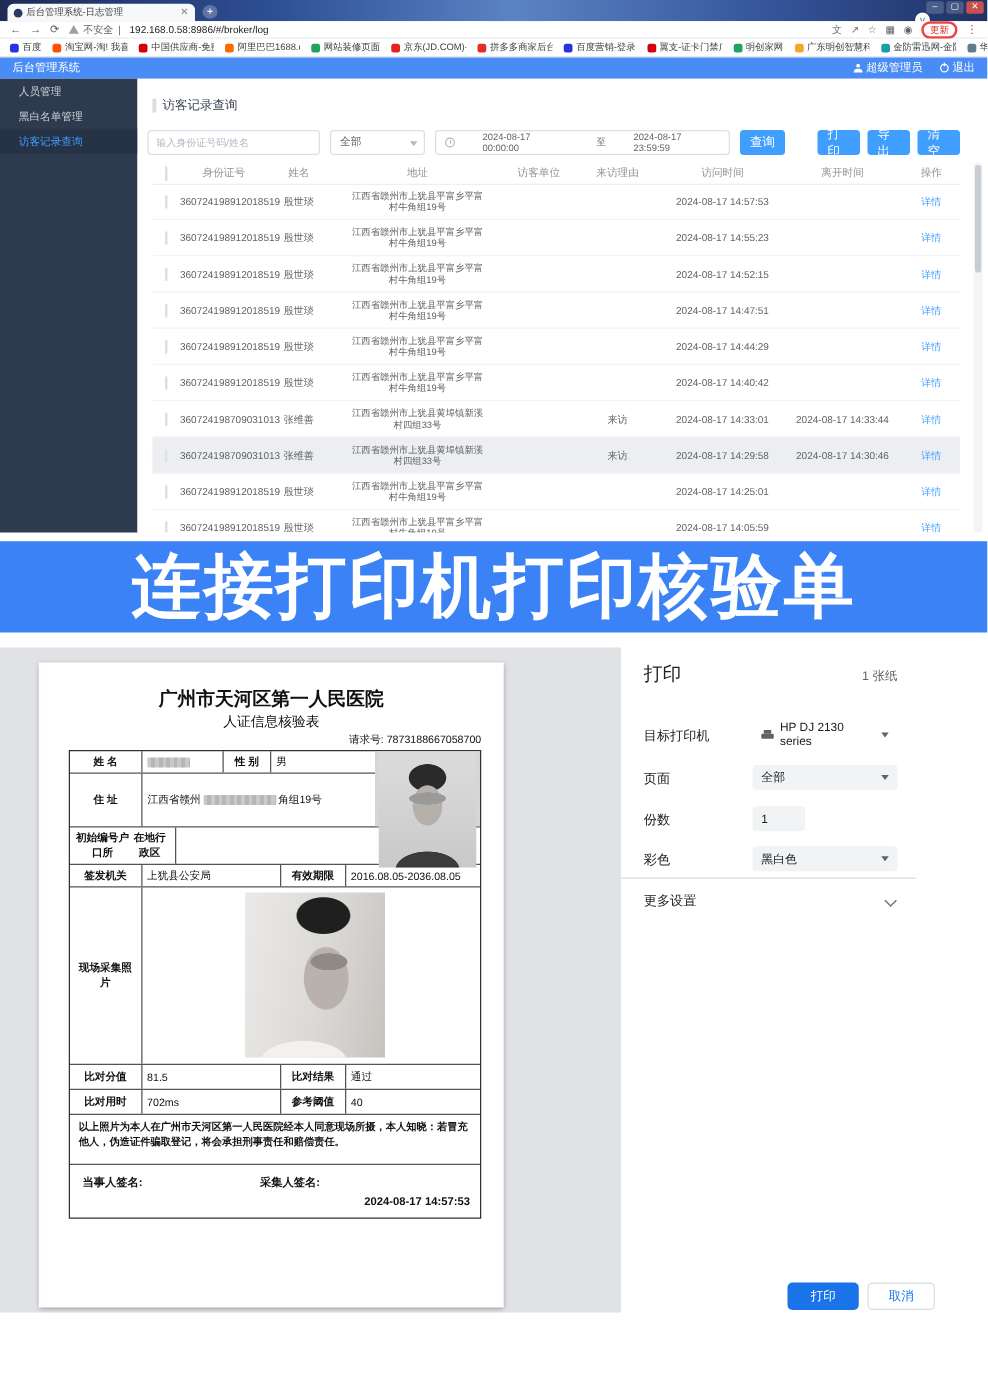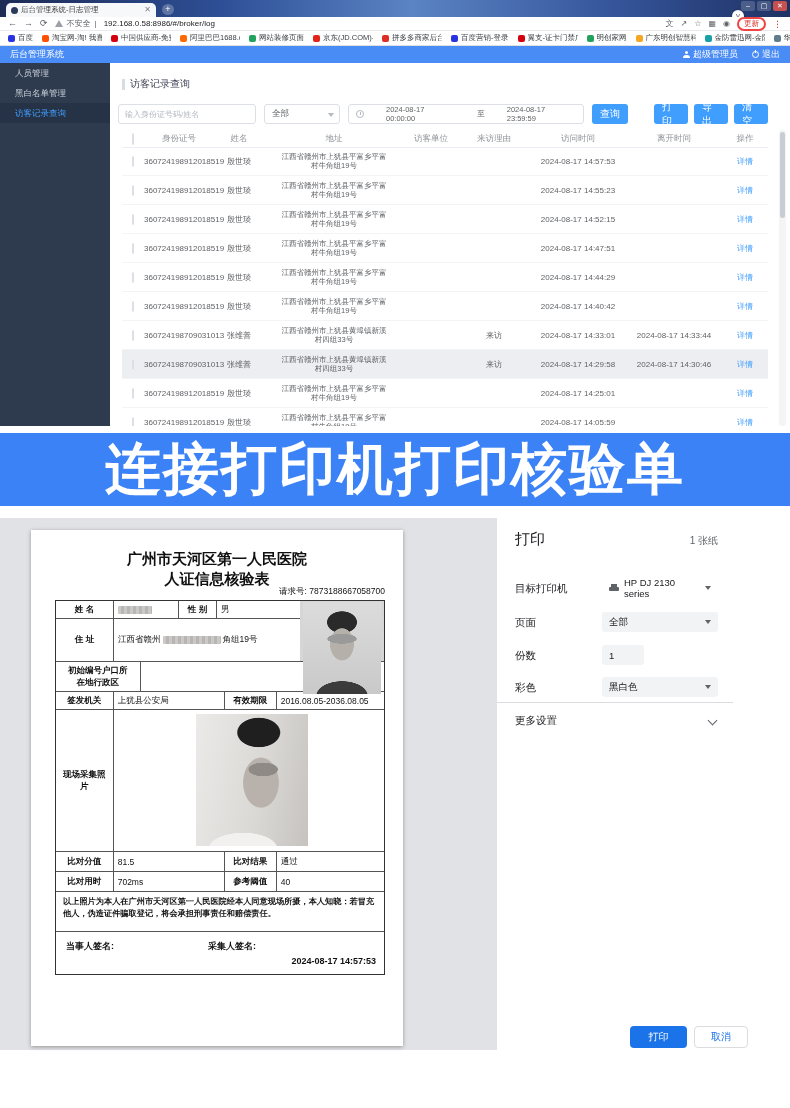--- a/index.html
+++ b/index.html
@@ -94,22 +94,22 @@
   
   .banner{left:0;top:433px;width:790px;height:73px;background:#3b82f6;display:flex;
     align-items:center;justify-content:center}
   .banner-text{color:#fff;font-size:56px;font-weight:900;letter-spacing:2px;white-space:nowrap}
   
   .preview{left:0;top:518px;width:497px;height:532px;background:#e1e2e5}
   .page{left:31px;top:530px;width:372px;height:516px;background:#fff;
     box-shadow:0 1px 4px rgba(0,0,0,.35)}
   .doc-title{position:absolute;left:0;top:20px;width:372px;text-align:center;font-size:15px;
     font-weight:700;color:#111}
-  .doc-sub{position:absolute;left:0;top:40px;width:372px;text-align:center;font-size:15px;
-    font-weight:700;color:#111}
+  .doc-sub{position:absolute;left:0;top:40px;width:372px;text-align:center;font-size:11px;
+    font-weight:400;color:#111}
   .req{position:absolute;right:18px;top:56px;font-size:8.5px;color:#111}
   .doc-table{position:absolute;left:24px;top:70px;width:330px;border:1.5px solid #333;
     box-sizing:border-box;font-size:8.5px;color:#111}
   .dr{display:flex;border-bottom:1px solid #555;box-sizing:border-box}
   .dc{box-sizing:border-box;border-right:1px solid #555;display:flex;align-items:center;
     padding:0 4px}
   .dc.lab{justify-content:center;font-weight:700;text-align:center}
   .dc:last-child{border-right:none}
   .doc-top{display:flex;border-bottom:1px solid #555}
   .doc-top-left{width:244px}
@@ -497,21 +497,21 @@
               <span class="blurbox" style="width:58px;margin:0 2px"></span>
               <span>角组19号</span>
           </span>
         </div>
       </div>
       <div class="photo-cell">
         <div class="idphoto"></div>
       </div>
     </div>
     <div class="dr" style="height:30px">
-      <span class="dc lab" style="width:85px;line-height:1.3;flex-direction:column;justify-content:center">
+      <span class="dc lab" style="width:85px;line-height:1.3;justify-content:center">
         <span>初始编号户口所</span>
           <span>在地行政区</span>
       </span>
       <span class="dc" style="width:245px"></span>
     </div>
     <div class="dr" style="height:18px">
       <span class="dc lab" style="width:58px">签发机关</span>
       <span class="dc" style="width:112px">上犹县公安局</span>
       <span class="dc lab" style="width:52px">有效期限</span>
       <span class="dc" style="width:108px">2016.08.05-2036.08.05</span>

